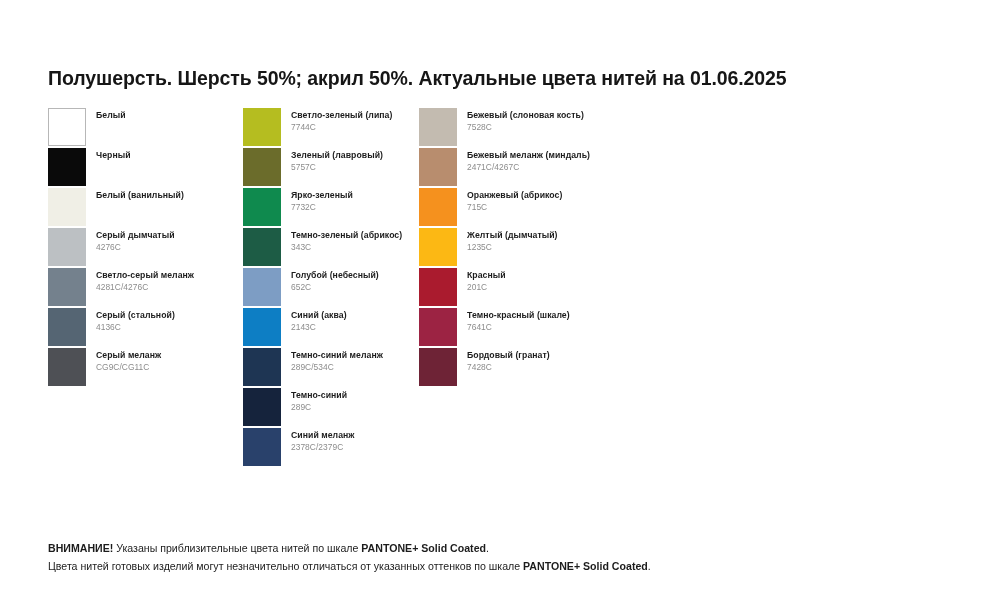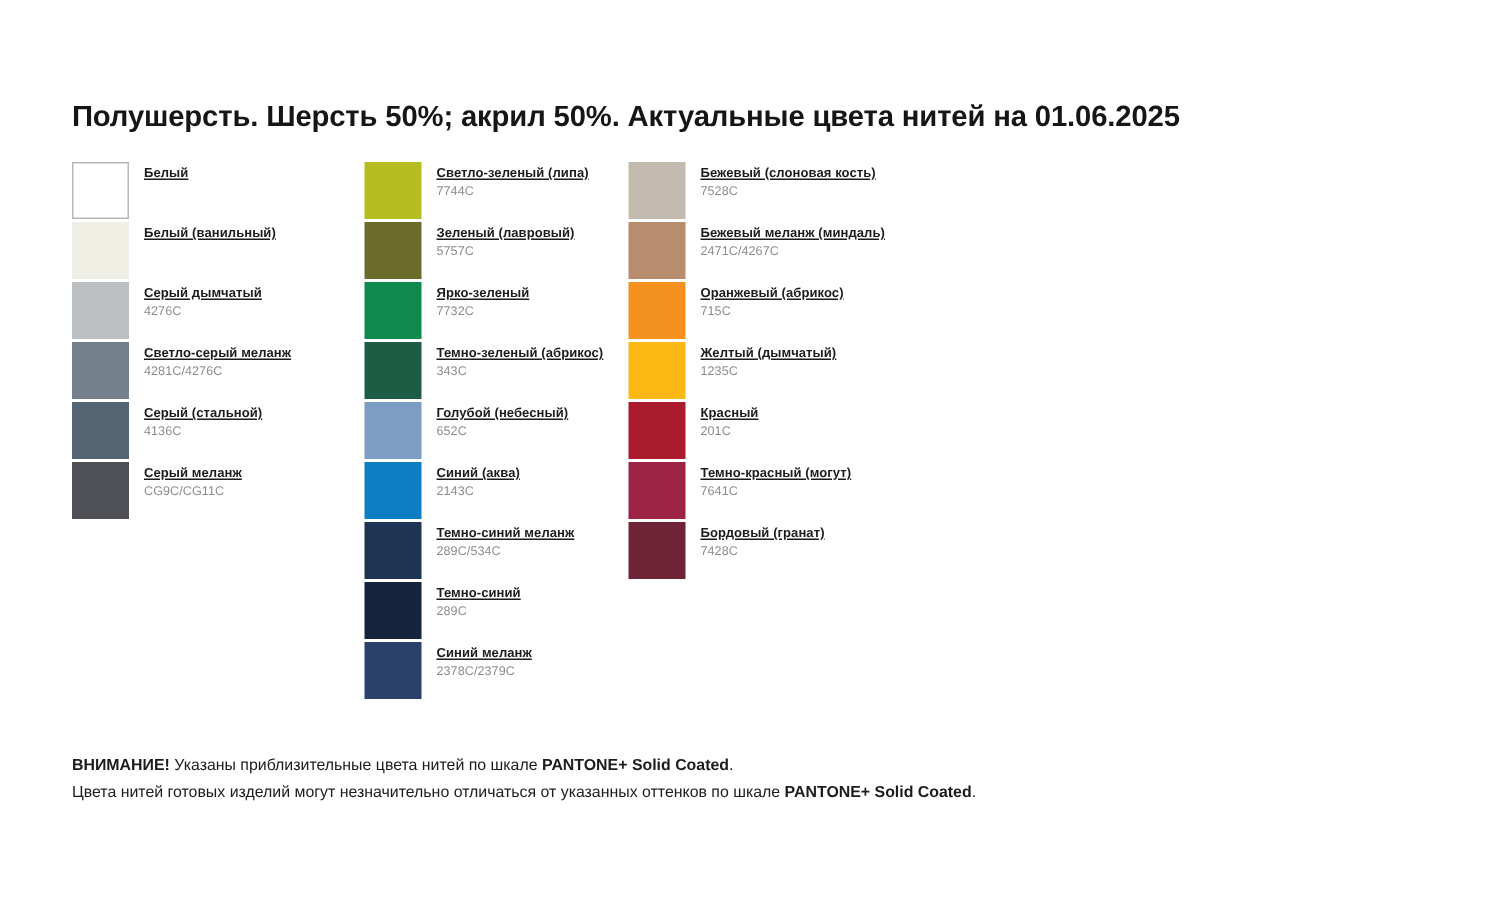--- a/index.html
+++ b/index.html
@@ -78,36 +78,35 @@
     flex-direction: column;
     justify-content: flex-start;
   }
   .sw-name {
     font-size: 8.7px;
     font-weight: bold;
     color: #1c1c1c;
     line-height: 11.5px;
     white-space: nowrap;
     letter-spacing: 0.05px;
-    text-decoration: underline;
   }
   .sw-code {
     font-size: 8.4px;
     font-weight: normal;
     color: #8c8c8c;
     line-height: 11.5px;
     white-space: nowrap;
     letter-spacing: 0.05px;
   }
 
   
   .footer {
     position: absolute;
     left: 48px;
-    top: 501px;
+    top: 539px;
     width: 900px;
   }
   .footer-line {
     font-size: 10.6px;
     color: #1c1c1c;
     line-height: 18px;
     white-space: nowrap;
   }
   .footer-line b { font-weight: bold; }
 </style>
@@ -120,20 +119,26 @@
 
   <div class="columns">
     <div class="col col-1">
         <div class="swatch-row">
           <div class="swatch bordered" style="background: rgb(255, 255, 255);"></div>
           <div class="swatch-text">
             <div class="sw-name">Белый</div>
           </div>
         </div>
         <div class="swatch-row">
+          <div class="swatch" style="background: rgb(10, 10, 10);"></div>
+          <div class="swatch-text">
+            <div class="sw-name">Черный</div>
+          </div>
+        </div>
+        <div class="swatch-row">
           <div class="swatch" style="background: rgb(240, 239, 230);"></div>
           <div class="swatch-text">
             <div class="sw-name">Белый (ванильный)</div>
           </div>
         </div>
         <div class="swatch-row">
           <div class="swatch" style="background: rgb(188, 192, 195);"></div>
           <div class="swatch-text">
             <div class="sw-name">Серый дымчатый</div>
             <div class="sw-code">4276C</div>
@@ -258,21 +263,21 @@
         <div class="swatch-row">
           <div class="swatch" style="background: rgb(170, 27, 46);"></div>
           <div class="swatch-text">
             <div class="sw-name">Красный</div>
             <div class="sw-code">201C</div>
           </div>
         </div>
         <div class="swatch-row">
           <div class="swatch" style="background: rgb(156, 35, 67);"></div>
           <div class="swatch-text">
-            <div class="sw-name">Темно-красный (могут)</div>
+            <div class="sw-name">Темно-красный (шкале)</div>
             <div class="sw-code">7641C</div>
           </div>
         </div>
         <div class="swatch-row">
           <div class="swatch" style="background: rgb(110, 35, 54);"></div>
           <div class="swatch-text">
             <div class="sw-name">Бордовый (гранат)</div>
             <div class="sw-code">7428C</div>
           </div>
         </div>

